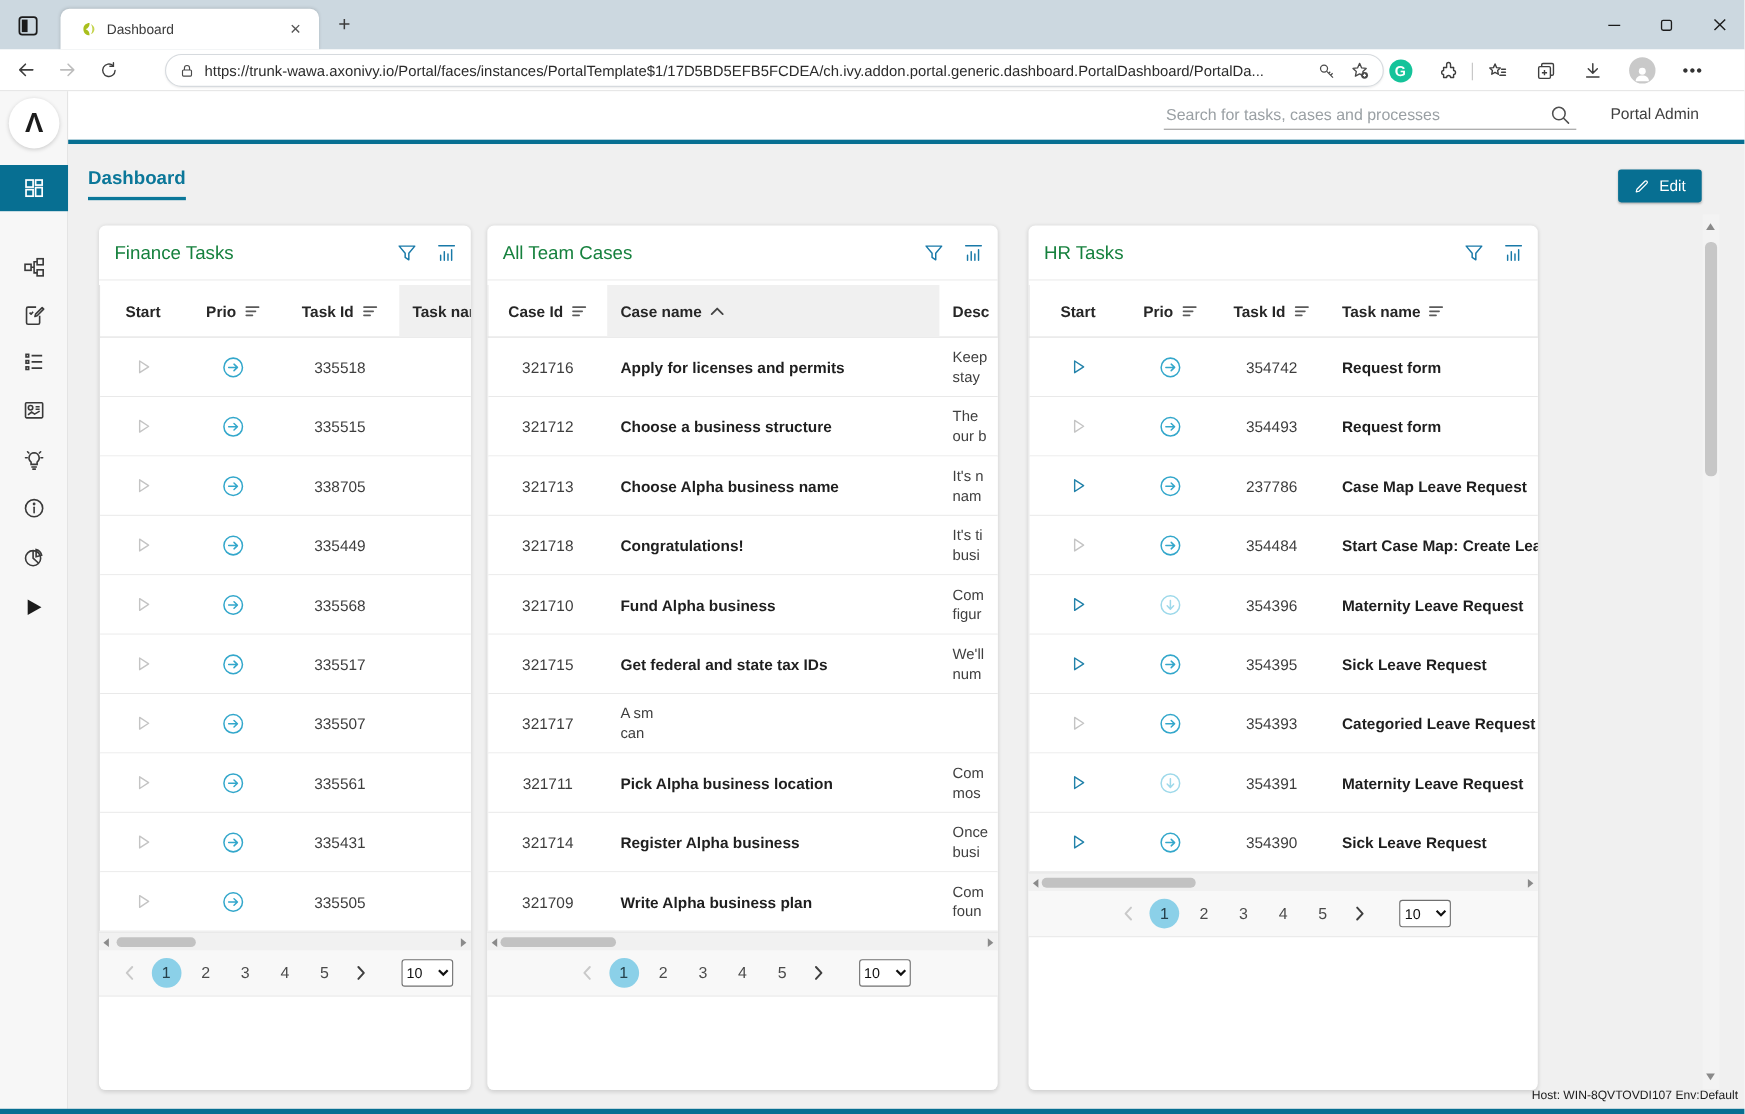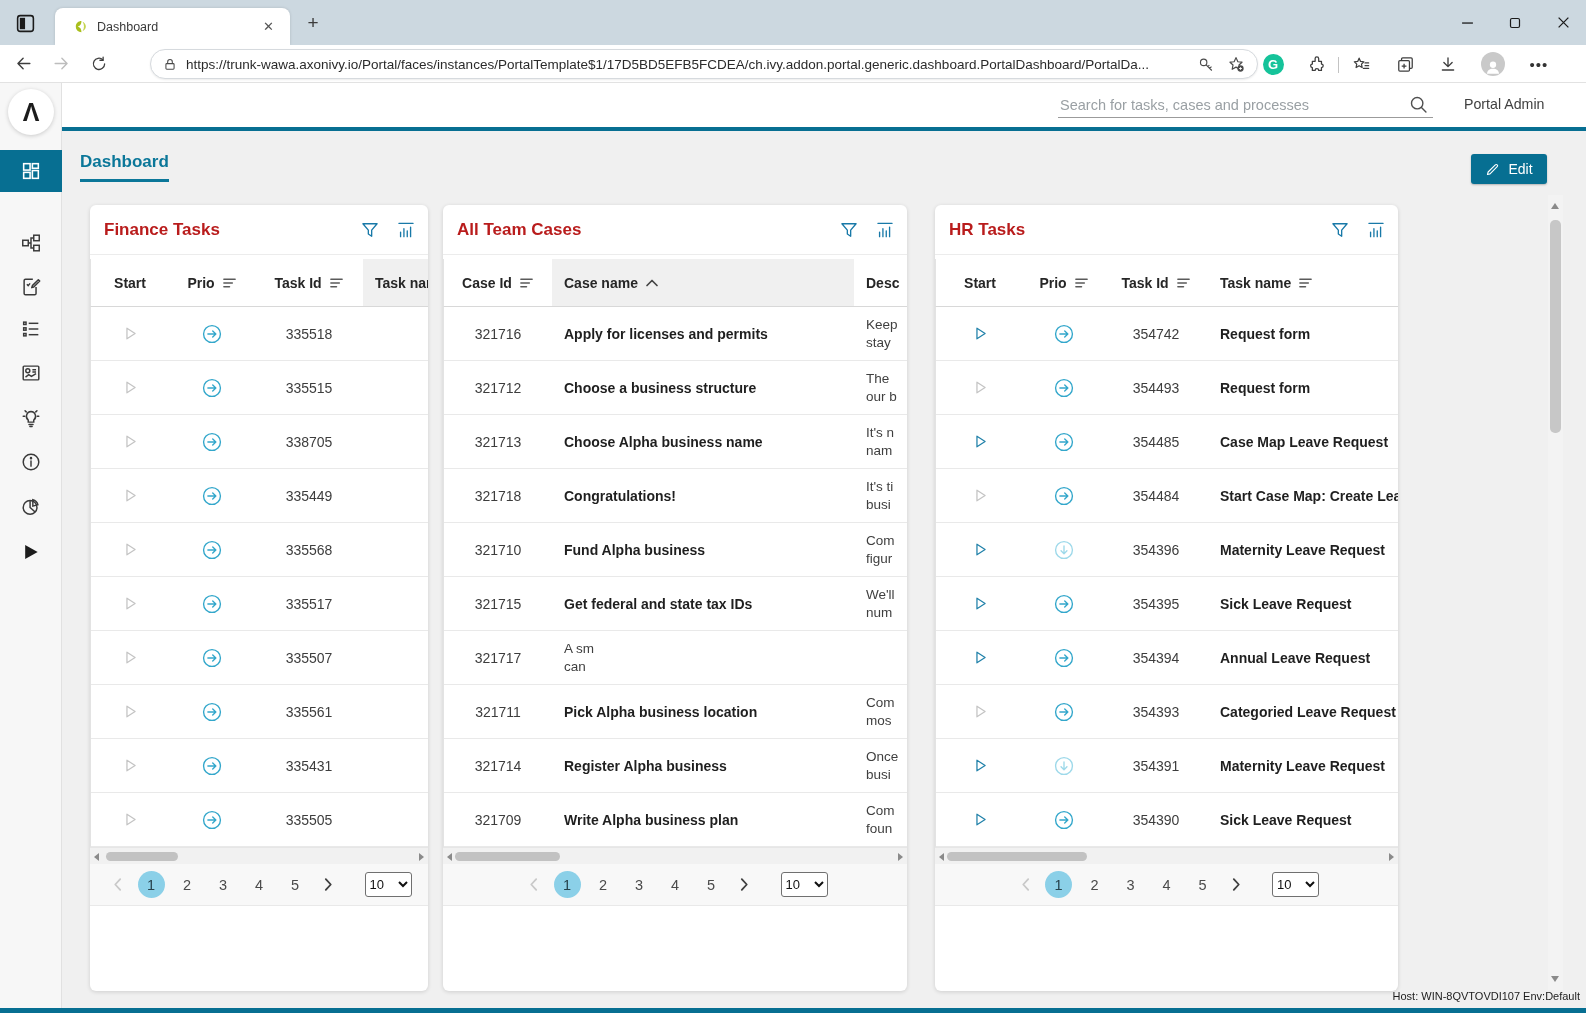--- a/index.html
+++ b/index.html
@@ -42,21 +42,21 @@
   .username{position:absolute;left:1402px;top:13px;font-size:14.2px;color:#3f3f3f}
   .tealline{position:absolute;left:62px;top:44px;width:1524px;height:4px;background:#076f92}
 
   .content{position:absolute;left:62px;top:48px;width:1524px;height:877px;background:#f0f0f0}
   .page-title{position:absolute;left:18px;top:21px;font-size:17px;font-weight:700;color:#0b7799;padding-bottom:7px;border-bottom:3px solid #0b7799}
   .edit-btn{position:absolute;left:1409px;top:23px;width:76px;height:30px;background:#076f92;border:none;border-radius:3px;color:#fff;font-size:14px;font-family:"Liberation Sans",sans-serif;display:flex;align-items:center;justify-content:center;gap:8px;box-shadow:0 1px 2px rgba(0,0,0,.25)}
 
   
   .card{position:absolute;top:74px;height:786px;background:#fff;border-radius:6px;box-shadow:0 1px 4px rgba(0,0,0,.14)}
   .w-head{height:50px;border-bottom:1px solid #ececec;position:relative;display:flex;align-items:center}
-  .w-title{font-size:17px;font-weight:700;color:#b91c1c;margin-left:14px}
+  .w-title{font-size:17px;font-weight:400;color:#15803d;margin-left:14px}
   .w-icons{position:absolute;right:12px;top:15px;display:flex;gap:16px}
   .t-wrap{margin-left:0;margin-top:4px;overflow:hidden}
   .t-inner{width:max-content}
   .t-head{display:flex;height:48px;border-left:1px solid #e3e3e3;border-bottom:1px solid #d8d8d8}
   .th{display:flex;align-items:center;padding-left:12px;gap:7px;font-size:14px;font-weight:700;color:#262626;white-space:nowrap;overflow:hidden}
   .th.ctr{justify-content:center;padding-left:0}
   .th.hl{background:#f0f0f0}
   .t-body{border-left:1px solid #e3e3e3}
   .tr{display:flex;height:54px;border-bottom:1px solid #e9e9e9;background:#fff}
   .td{display:flex;align-items:center;padding-left:12px;white-space:nowrap;overflow:hidden}
@@ -827,21 +827,21 @@
                   </span>
                 </div>
                 <div class="td ctr" style="width: 80px;">
                   <span class="prio-n">
                     <svg width="22" height="22" viewBox="0 0 24 24" fill="none" stroke="currentColor" stroke-width="1.5" stroke-linecap="round" stroke-linejoin="round">
                       <circle cx="12" cy="12" r="9.2"></circle>
                       <path d="M7.5 12 H16 M12.8 8.8 L16.2 12 L12.8 15.2"></path>
                     </svg>
                   </span>
                 </div>
-                <div class="td ctr id" style="width: 104px;">354485</div>
+                <div class="td ctr id" style="width: 104px;">237786</div>
                 <div class="td name" style="width: 260px;">Case Map Leave Request</div>
               </div>
               <div class="tr">
                 <div class="td ctr" style="width: 88px;">
                   <span class="play dis">
                     <svg width="17" height="17" viewBox="0 0 24 24" fill="none" stroke="currentColor" stroke-width="1.8" stroke-linejoin="round">
                       <path d="M7 4.5 L18.5 12 L7 19.5 Z"></path>
                     </svg>
                   </span>
                 </div>
@@ -886,39 +886,20 @@
                 <div class="td ctr" style="width: 80px;">
                   <span class="prio-n">
                     <svg width="22" height="22" viewBox="0 0 24 24" fill="none" stroke="currentColor" stroke-width="1.5" stroke-linecap="round" stroke-linejoin="round">
                       <circle cx="12" cy="12" r="9.2"></circle>
                       <path d="M7.5 12 H16 M12.8 8.8 L16.2 12 L12.8 15.2"></path>
                     </svg>
                   </span>
                 </div>
                 <div class="td ctr id" style="width: 104px;">354395</div>
                 <div class="td name" style="width: 260px;">Sick Leave Request</div>
-              </div>
-              <div class="tr">
-                <div class="td ctr" style="width: 88px;">
-                  <span class="play">
-                    <svg width="17" height="17" viewBox="0 0 24 24" fill="none" stroke="currentColor" stroke-width="1.8" stroke-linejoin="round">
-                      <path d="M7 4.5 L18.5 12 L7 19.5 Z"></path>
-                    </svg>
-                  </span>
-                </div>
-                <div class="td ctr" style="width: 80px;">
-                  <span class="prio-n">
-                    <svg width="22" height="22" viewBox="0 0 24 24" fill="none" stroke="currentColor" stroke-width="1.5" stroke-linecap="round" stroke-linejoin="round">
-                      <circle cx="12" cy="12" r="9.2"></circle>
-                      <path d="M7.5 12 H16 M12.8 8.8 L16.2 12 L12.8 15.2"></path>
-                    </svg>
-                  </span>
-                </div>
-                <div class="td ctr id" style="width: 104px;">354394</div>
-                <div class="td name" style="width: 260px;">Annual Leave Request</div>
               </div>
               <div class="tr">
                 <div class="td ctr" style="width: 88px;">
                   <span class="play dis">
                     <svg width="17" height="17" viewBox="0 0 24 24" fill="none" stroke="currentColor" stroke-width="1.8" stroke-linejoin="round">
                       <path d="M7 4.5 L18.5 12 L7 19.5 Z"></path>
                     </svg>
                   </span>
                 </div>
                 <div class="td ctr" style="width: 80px;">

